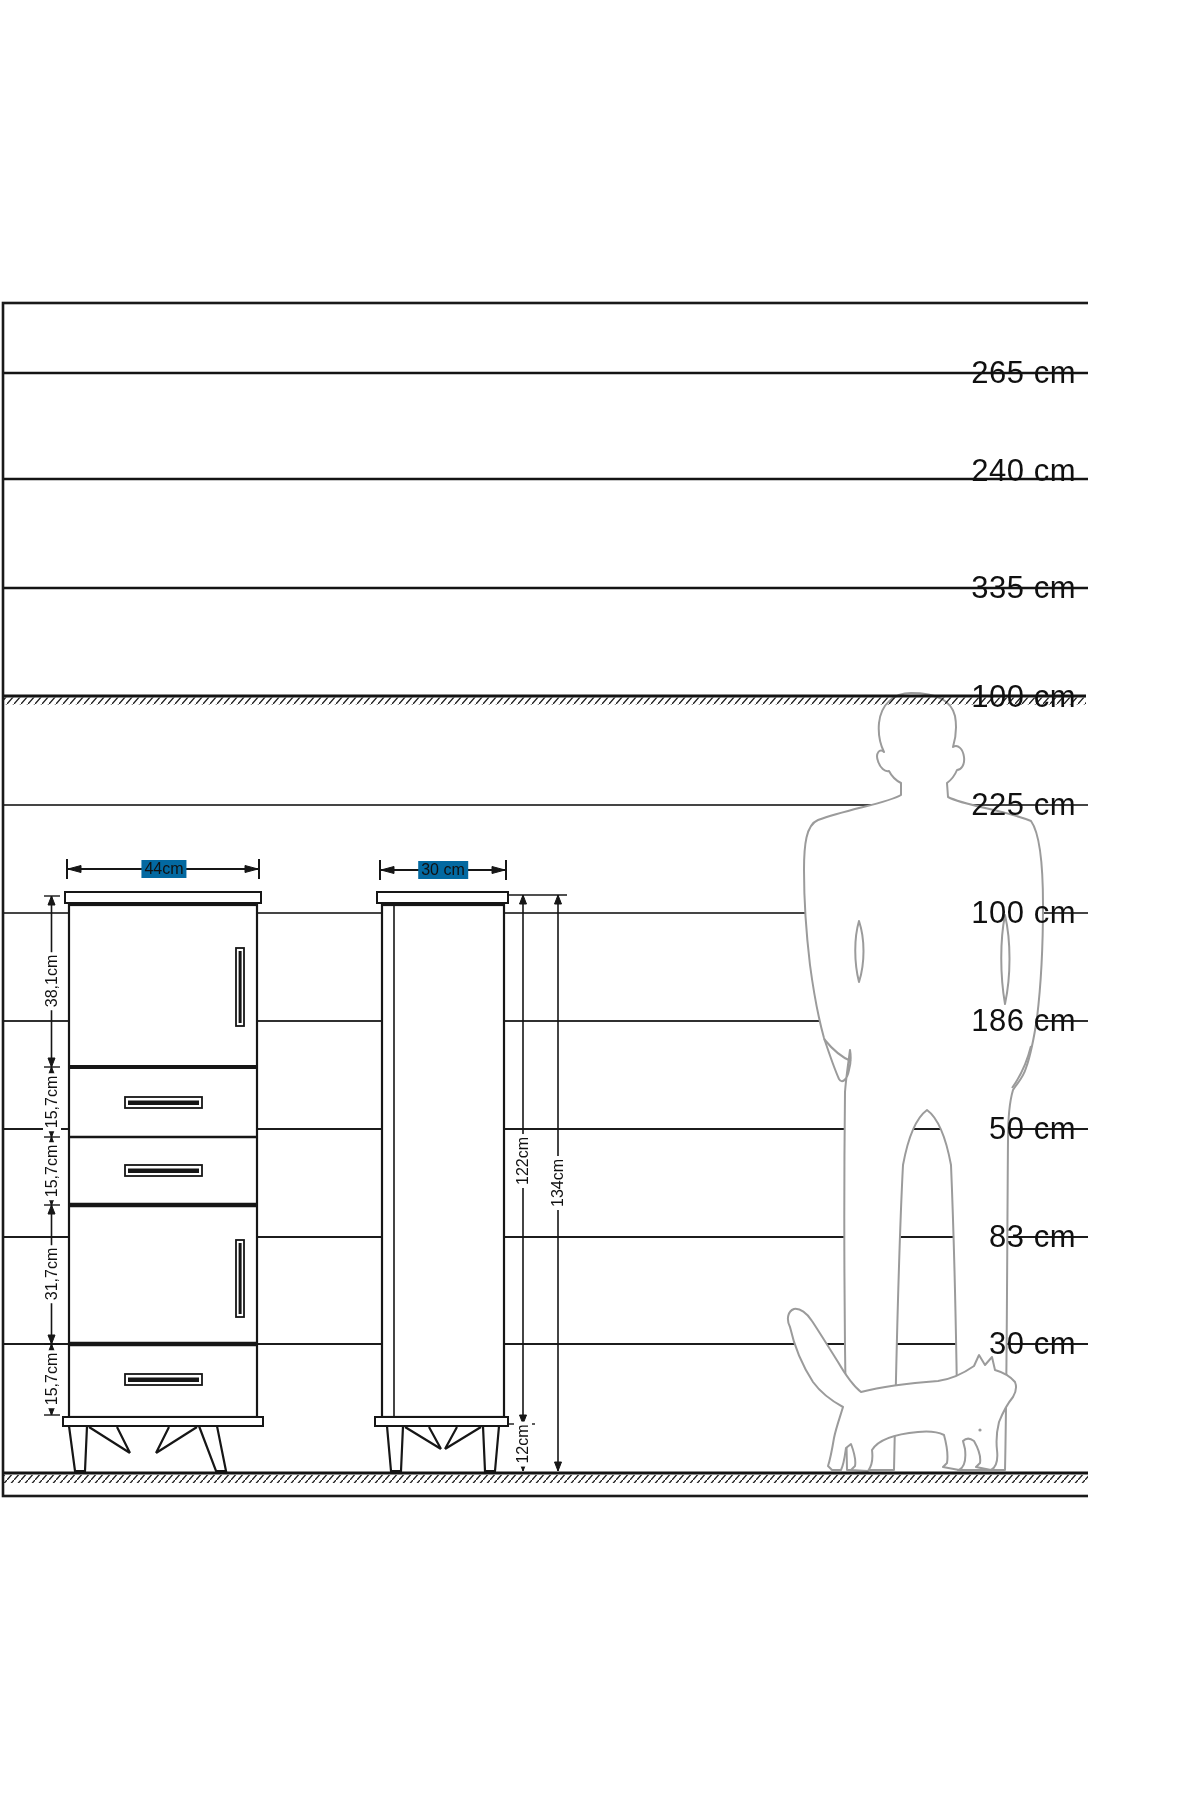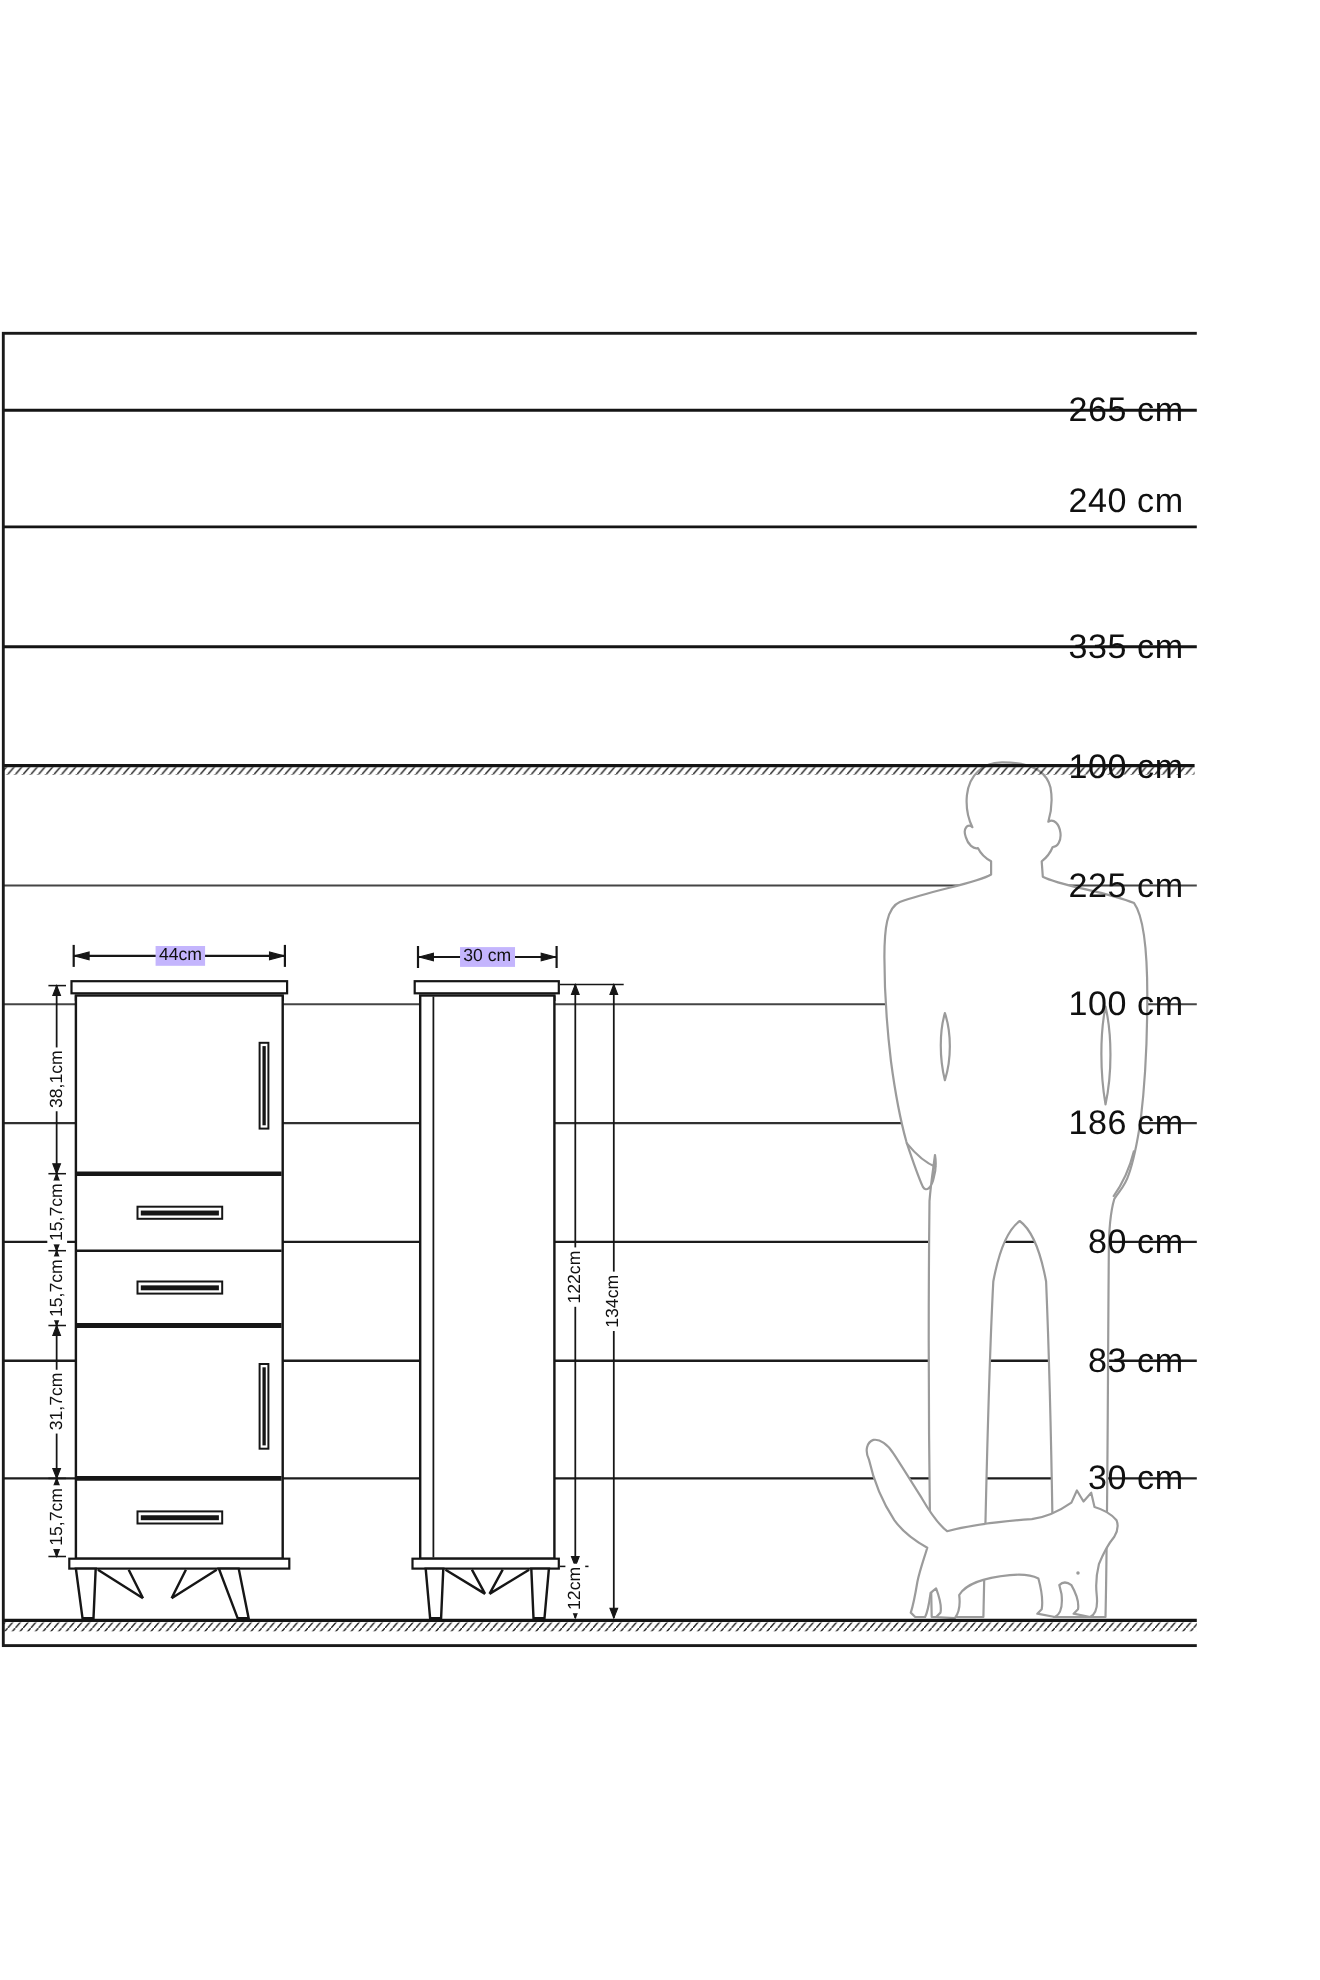--- a/index.html
+++ b/index.html
@@ -15,21 +15,21 @@
     position:absolute;
     right:12px;
     height:36px;line-height:36px;
     font-size:31px;color:#101010;
     letter-spacing:0.5px;
     white-space:nowrap;
   }
   .dim{
     position:absolute;
     font-size:16px;color:#111111;
-    background:#c4b5fd;
+    background:#0369a1;
     padding:0 3px;
     white-space:nowrap;
     transform:translate(-50%,-50%);
   }
   .dimv{
     position:absolute;
     font-size:16px;color:#111111;
     background:#ffffff;
     padding:0 3px;
     white-space:nowrap;
@@ -266,27 +266,27 @@
   </g>
   <g>
     <line x1="3" y1="1473" x2="1197" y2="1473" stroke="#141414" stroke-width="3"></line>
     <rect x="3" y="1475" width="1194" height="8" fill="url(#hatch)"></rect>
   </g>
 
   <rect x="3" y="303" width="1194" height="1193" fill="none" stroke="#1a1a1a" stroke-width="2.6"></rect>
 </svg>
 
   <div class="hlabel" style="top:355px">265 cm</div>
-  <div class="hlabel" style="top:437px">240 cm</div>
+  <div class="hlabel" style="top:453px">240 cm</div>
   <div class="hlabel" style="top:570px">335 cm</div>
   <div class="hlabel" style="top:679px">100 cm</div>
   <div class="hlabel" style="top:787px">225 cm</div>
   <div class="hlabel" style="top:895px">100 cm</div>
   <div class="hlabel" style="top:1003px">186 cm</div>
-  <div class="hlabel" style="top:1111px">80 cm</div>
+  <div class="hlabel" style="top:1111px">50 cm</div>
   <div class="hlabel" style="top:1219px">83 cm</div>
   <div class="hlabel" style="top:1326px">30 cm</div>
 
   <div class="dim" style="left:164px;top:869px">44cm</div>
   <div class="dim" style="left:443px;top:870px">30 cm</div>
 
   <div class="dimv" style="left:52px;top:981px">38,1cm</div>
   <div class="dimv" style="left:52px;top:1102px">15,7cm</div>
   <div class="dimv" style="left:52px;top:1171px">15,7cm</div>
   <div class="dimv" style="left:52px;top:1274px">31,7cm</div>

